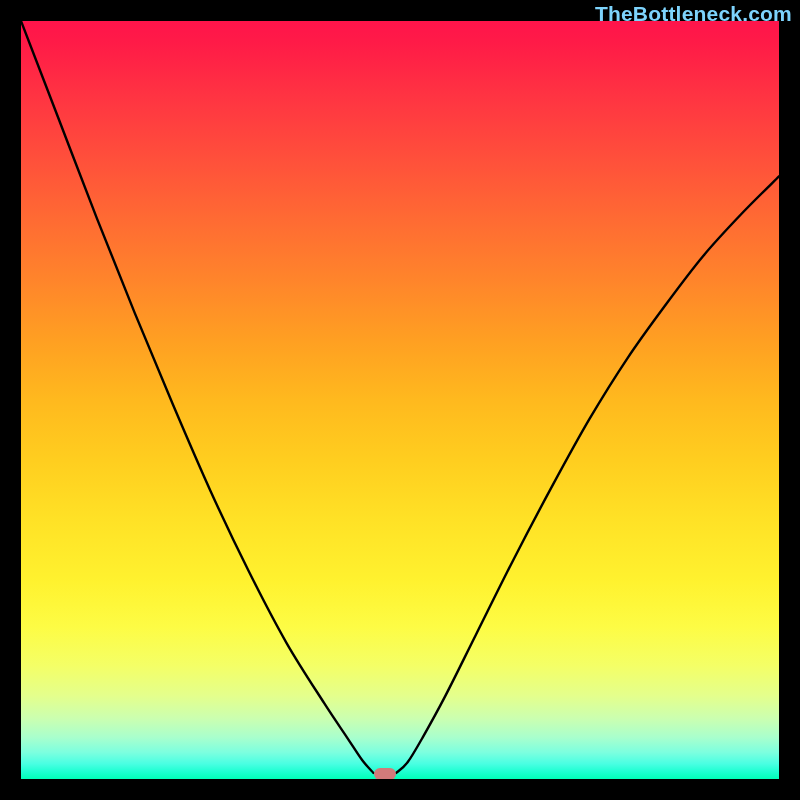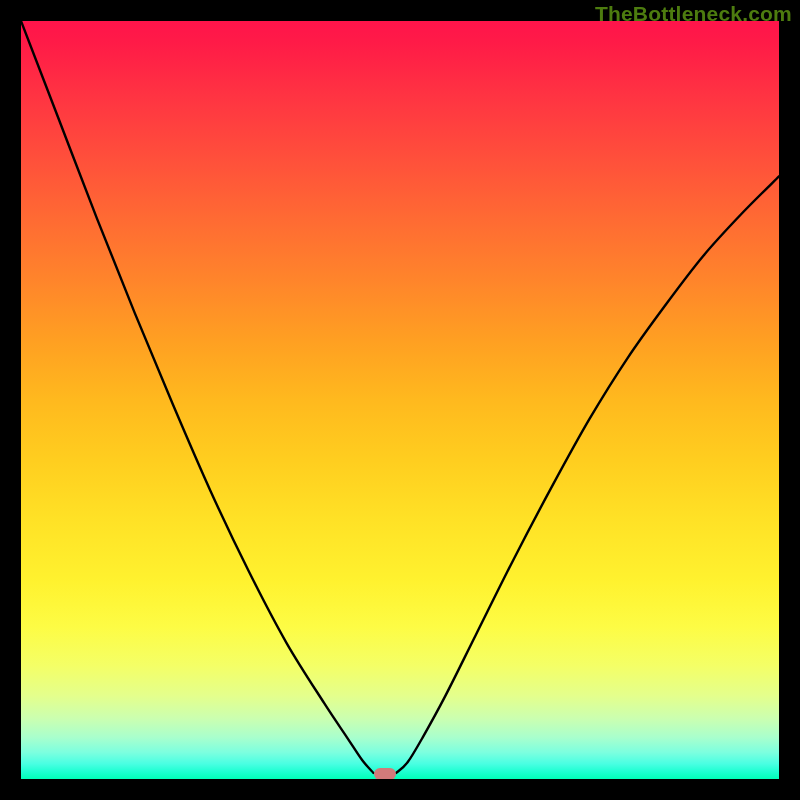--- a/index.html
+++ b/index.html
@@ -52,21 +52,21 @@
       #00ffb8 100%
     );
   }
   .watermark {
     position: absolute;
     top: 2px;
     right: 8px;
     font-family: Arial, Helvetica, sans-serif;
     font-size: 21px;
     font-weight: 600;
-    color: #4d7c0f;
+    color: #7dd3fc;
     letter-spacing: 0.2px;
     user-select: none;
   }
   svg.curve {
     position: absolute;
     inset: 0;
     width: 100%;
     height: 100%;
   }
   .curve path {

